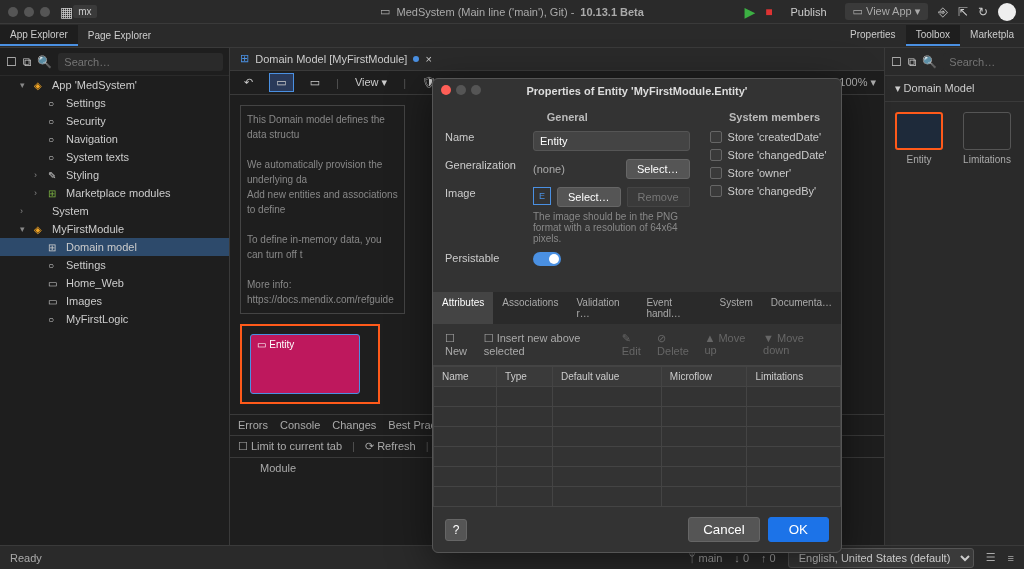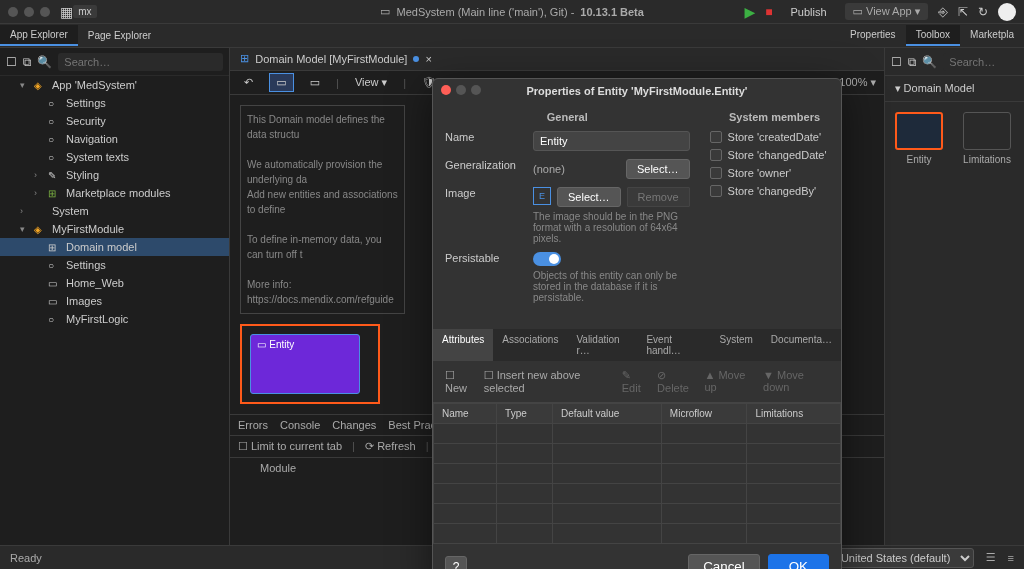--- a/index.html
+++ b/index.html
@@ -152,21 +152,21 @@
       padding: 6px;
     }
     .entity-highlight {
       border: 2px solid #ff5a1a;
       padding: 8px;
       width: 140px;
       margin-top: 10px;
     }
     .entity-box {
       border: 1px solid #4a90e2;
-      background: #6d28d9;
+      background: #be185d;
       border-radius: 3px;
       width: 110px;
       height: 60px;
       padding: 4px 6px;
       font-size: 10px;
       color: #fff;
     }
     .bottom-panel {
       height: 150px;
       border-top: 1px solid #3a3a3a;
@@ -645,21 +645,20 @@
             <button class="btn-select">Select…</button>
             <button class="btn-disabled">Remove</button>
           </div>
           <div class="help-text">The image should be in the PNG format with a resolution of 64x64 pixels.</div>
         </div>
       </div>
       <div class="form-row">
         <div class="form-label">Persistable</div>
         <div class="form-control">
           <div class="toggle"></div>
-          <div class="help-text">Objects of this entity can only be stored in the database if it is persistable.</div>
         </div>
       </div>
     </div>
     <div class="dialog-col" style="flex:0 0 130px">
       <div class="section-label">System members</div>
       <div class="checkbox-row">
           <div class="cb"></div>
           <span>Store 'createdDate'</span>
         </div>
       <div class="checkbox-row">

